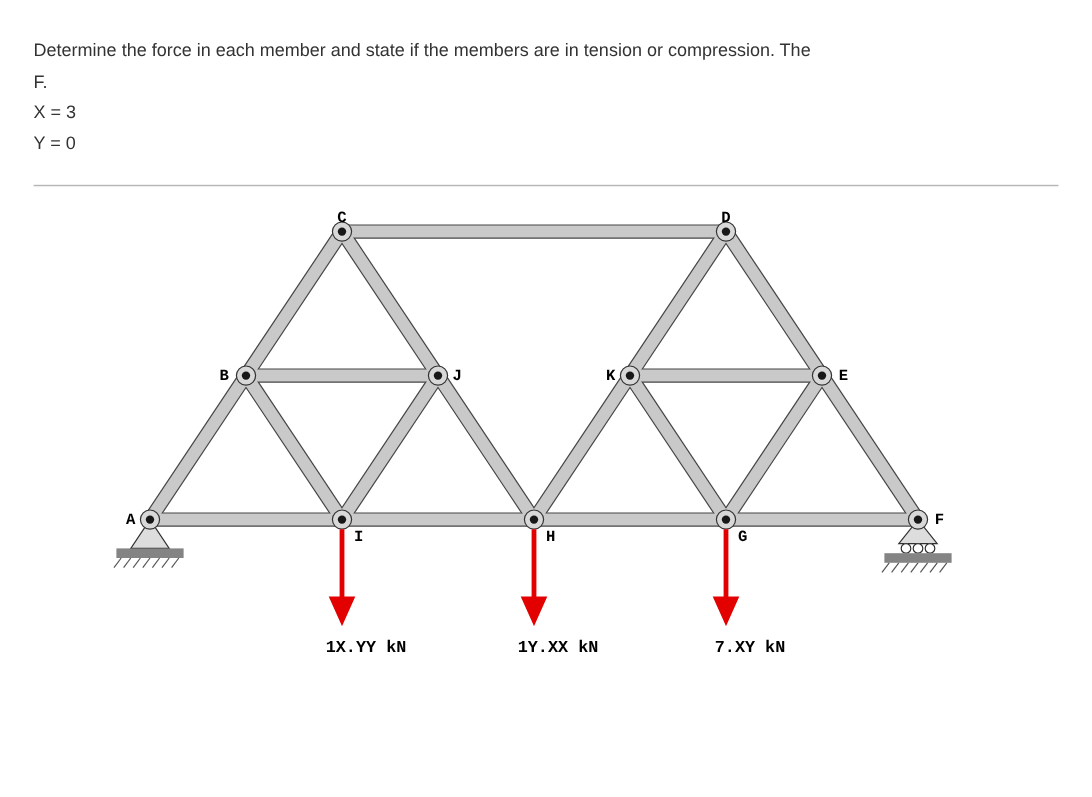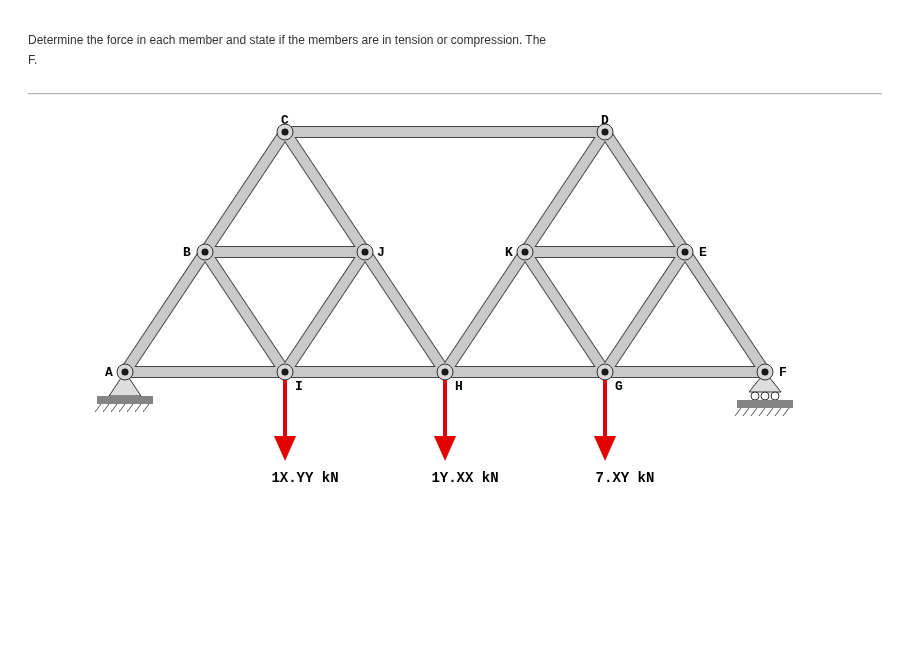--- a/index.html
+++ b/index.html
@@ -1,37 +1,39 @@
 <!DOCTYPE html>
 <html><head>
 <meta charset="utf-8">
 <style>
 html,body{margin:0;padding:0;background:#fff;font-family:"Segoe UI",Arial,sans-serif;font-size:14px;color:#000}
 .page{width:910px;height:664px;box-sizing:border-box;padding:30px 28px 0 28px}
-.problem{color:#333;font-size:12px;line-height:1.7}
+.problem{color:#333;font-size:15px;line-height:1.7}
 .hr{border:0;border-top:1px solid #b5b5b5;margin:22px 0 18px 0;box-shadow:0 1px 0 #eee}
 .figwrap{width:100%;display:flex;justify-content:center}
 svg{display:block}
 .member{stroke:#c9c9c9;stroke-width:10;fill:none}
 .member-edge{stroke:#444;stroke-width:12;fill:none}
 .node-outer{fill:#d8d8d8;stroke:#333;stroke-width:1}
 .node-inner{fill:#181818}
 .lbl{font-family:"Courier New",monospace;font-size:13px;font-weight:bold;fill:#000}
 .force-arrow{stroke:#e30000;stroke-width:4;fill:#e30000}
 .force-txt{font-family:"Courier New",monospace;font-size:14px;font-weight:bold;fill:#000;text-anchor:middle}
 .ground{fill:#848484}
 .roller{fill:#fff;stroke:#333;stroke-width:1}
 </style>
 </head>
 <body>
 <div class="page">
 
 <div class="problem">
   <div>Determine the force in each member and state if the members are in tension or compression. The</div>
   <div>F.</div>
+  <div>X = 3</div>
+  <div>Y = 0</div>
 </div>
 
 <hr class="hr">
 
 <div class="figwrap">
 <svg width="740" height="380" viewBox="0 0 740 380">
 
   <g>
 
     <g class="member-edge">

